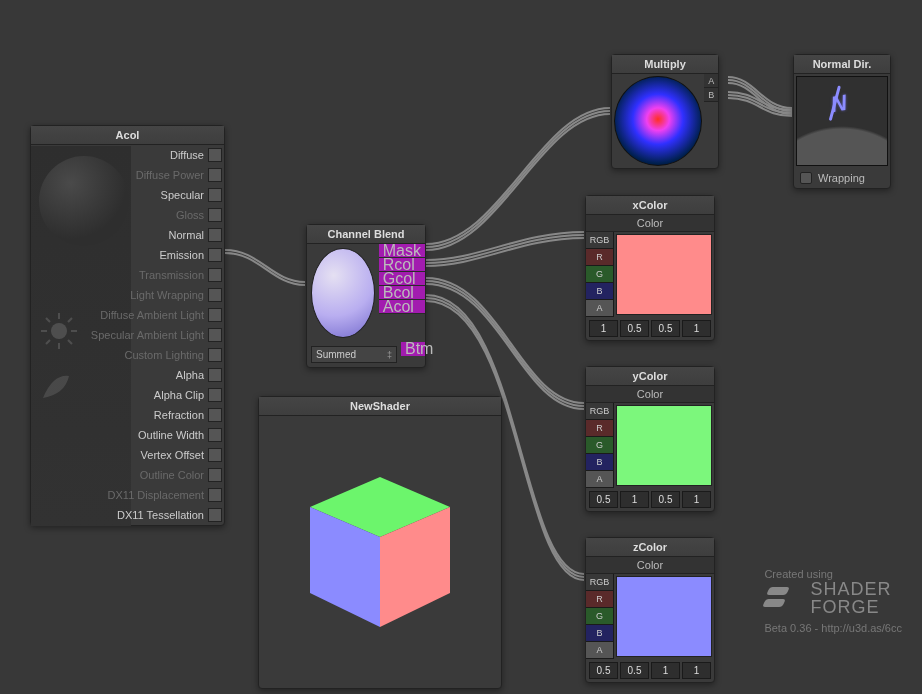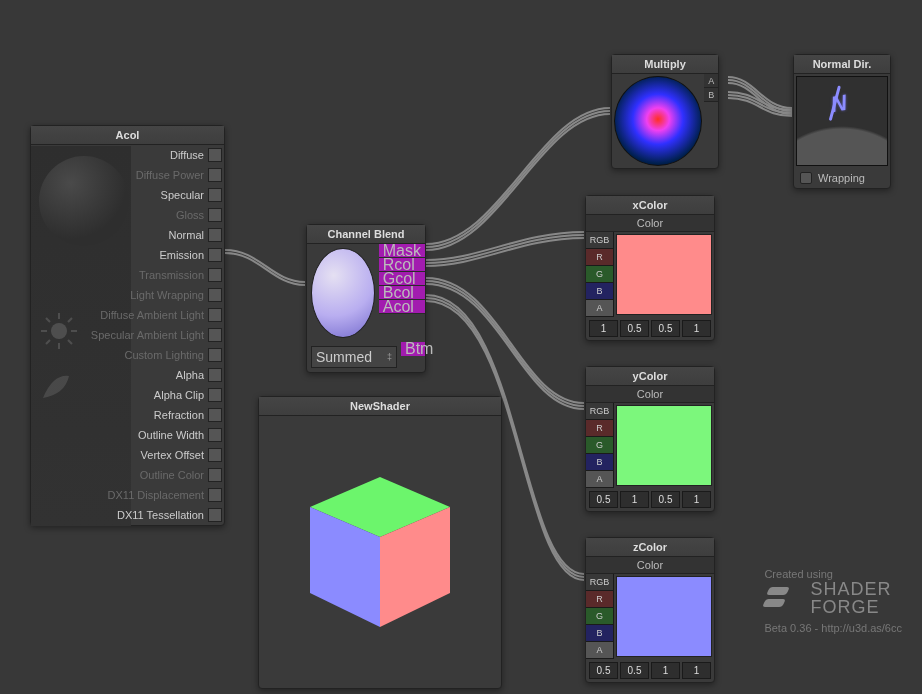--- a/index.html
+++ b/index.html
@@ -110,21 +110,21 @@
     border-bottom: 1px solid #2a2a2a;
     background: #a21caf;
     height: 14px;
     line-height: 12px;
   }
   .cb-dropdown {
     margin: 4px;
     background: #444;
     border: 1px solid #222;
     padding: 2px 4px;
-    font-size: 14px;
+    font-size: 10px;
     display: flex;
     justify-content: space-between;
     align-items: center;
   }
   .cb-dropdown::after { content: "‡"; font-size: 9px; color:#999; }
   
   .color-node { width: 130px; }
   .color-body { display: flex; }
   .color-ports {
     display: flex; flex-direction: column;

